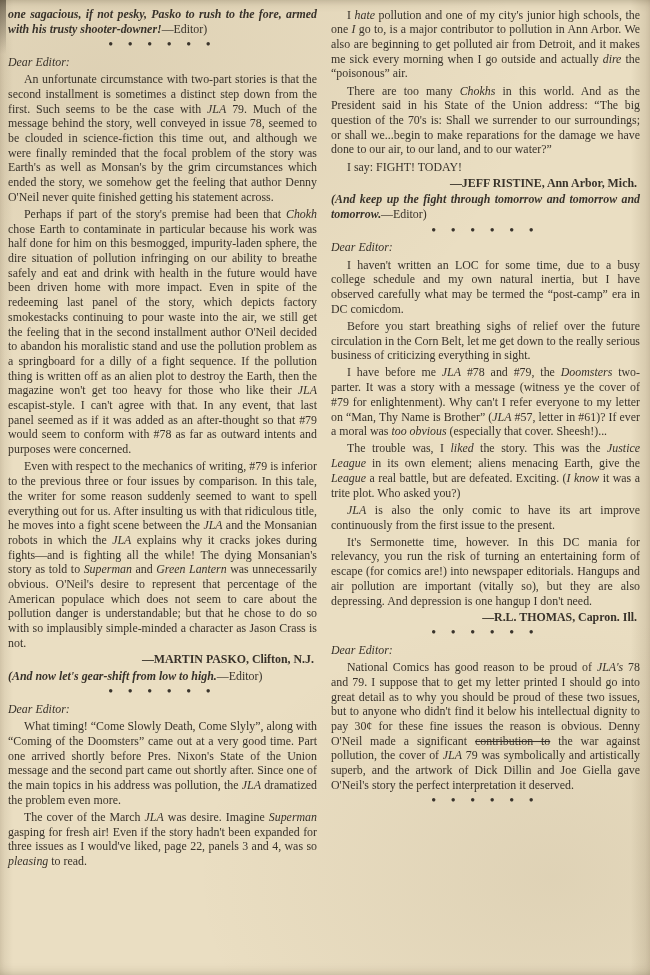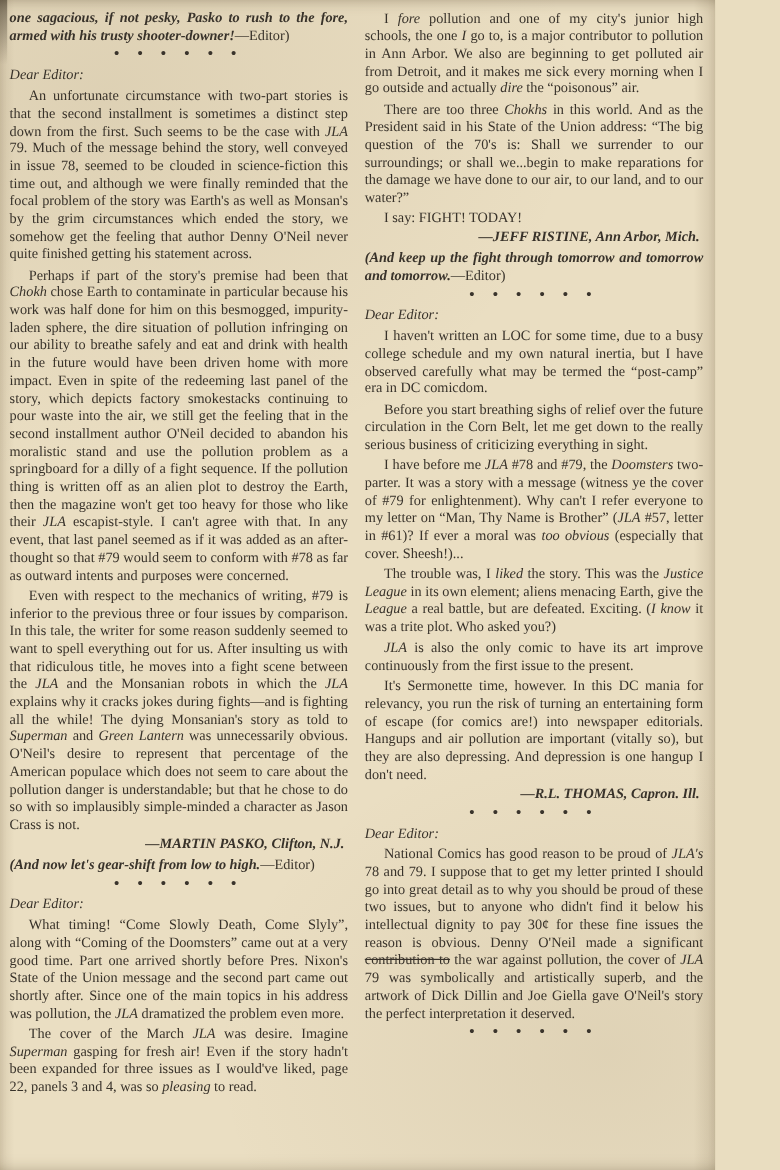--- a/index.html
+++ b/index.html
@@ -1,21 +1,21 @@
 <!DOCTYPE html>
 <html><head>
 <meta charset="utf-8">
 <style>
   html, body { margin: 0; padding: 0; }
   body {
     width: 650px; height: 975px; overflow: hidden;
     background: #e9ddc0;
   }
   .page {
-    position: relative; width: 596px; height: 975px; overflow: hidden;
+    position: relative; width: 650px; height: 975px; overflow: hidden;
     box-sizing: border-box;
     font-family: "Liberation Serif", "DejaVu Serif", serif;
     color: #38322a;
     font-size: 11.9px; line-height: 14.7px;
     background:
       radial-gradient(120% 60% at 15% 8%, rgba(112,92,58,0.10), rgba(0,0,0,0) 55%),
       radial-gradient(100% 50% at 85% 90%, rgba(112,92,58,0.09), rgba(0,0,0,0) 55%),
       linear-gradient(90deg, rgba(90,70,40,0.12), rgba(0,0,0,0) 2%, rgba(0,0,0,0) 97%, rgba(90,70,40,0.16)),
       #eadec2;
     box-shadow: inset 0 8px 12px -9px rgba(70,55,30,.45), inset 0 -8px 12px -9px rgba(70,55,30,.35);
@@ -25,21 +25,21 @@
     background: linear-gradient(180deg, rgba(40,32,20,.50), rgba(40,32,20,0));
     pointer-events: none;
   }
   .cols {
     display: flex; gap: 14px;
     padding: 5px 10px 0 8px; box-sizing: border-box;
   }
   .col { flex: 1 1 0; min-width: 0; }
   .blk.p    { text-align: justify; text-indent: 16px; margin: 2.5px 0 0; }
   .blk.note { font-style: italic; font-weight: bold; text-align: justify; margin: 2px 0 0; }
-  .blk.sig  { font-style: italic; font-weight: bold; text-align: right; padding-right: 3px; margin: 1.5px 0 0; }
+  .blk.sig  { font-weight: bold; text-align: right; padding-right: 3px; margin: 1.5px 0 0; }
   .blk.salute { font-style: italic; margin: 3.5px 0 0; }
   .blk.sep  { text-align: center; letter-spacing: 6px; font-size: 12.5px; line-height: 13px; margin: 2px 0 1px; font-weight: bold; color: #3a342c; }
   .rm { font-style: normal; font-weight: normal; }
   i { font-style: italic; }
   s { text-decoration: line-through; }
 </style>
 </head>
 <body>
 
 <div class="page">
@@ -53,22 +53,22 @@
         <div class="blk p"><span>Perhaps if part of the story's premise had been that </span><i>Chokh</i><span> chose Earth to contaminate in particular because his work was half done for him on this besmogged, impurity-laden sphere, the dire situation of pollution infringing on our ability to breathe safely and eat and drink with health in the future would have been driven home with more impact. Even in spite of the redeeming last panel of the story, which depicts factory smokestacks continuing to pour waste into the air, we still get the feeling that in the second installment author O'Neil decided to abandon his moralistic stand and use the pollution problem as a springboard for a dilly of a fight sequence. If the pollution thing is written off as an alien plot to destroy the Earth, then the magazine won't get too heavy for those who like their </span><i>JLA</i><span> escapist-style. I can't agree with that. In any event, that last panel seemed as if it was added as an after-thought so that #79 would seem to conform with #78 as far as outward intents and purposes were concerned.</span></div>
         <div class="blk p"><span>Even with respect to the mechanics of writing, #79 is inferior to the previous three or four issues by comparison. In this tale, the writer for some reason suddenly seemed to want to spell everything out for us. After insulting us with that ridiculous title, he moves into a fight scene between the </span><i>JLA</i><span> and the Monsanian robots in which the </span><i>JLA</i><span> explains why it cracks jokes during fights—and is fighting all the while! The dying Monsanian's story as told to </span><i>Superman</i><span> and </span><i>Green Lantern</i><span> was unnecessarily obvious. O'Neil's desire to represent that percentage of the American populace which does not seem to care about the pollution danger is understandable; but that he chose to do so with so implausibly simple-minded a character as Jason Crass is not.</span></div>
         <div class="blk sig"><span>—MARTIN PASKO, Clifton, N.J.</span></div>
         <div class="blk note"><span>(And now let's gear-shift from low to high.</span><span class="rm">—Editor)</span></div>
         <div class="blk sep">• • • • • •</div>
         <div class="blk salute">Dear Editor:</div>
         <div class="blk p"><span>What timing! “Come Slowly Death, Come Slyly”, along with “Coming of the Doomsters” came out at a very good time. Part one arrived shortly before Pres. Nixon's State of the Union message and the second part came out shortly after. Since one of the main topics in his address was pollution, the </span><i>JLA</i><span> dramatized the problem even more.</span></div>
         <div class="blk p"><span>The cover of the March </span><i>JLA</i><span> was desire. Imagine </span><i>Superman</i><span> gasping for fresh air! Even if the story hadn't been expanded for three issues as I would've liked, page 22, panels 3 and 4, was so </span><i>pleasing</i><span> to read.</span></div>
       </div>
     <div class="col" id="col-right">
-        <div class="blk p"><span>I </span><i>fore</i><span> pollution and one of my city's junior high schools, the one </span><i>I</i><span> go to, is a major contributor to pollution in Ann Arbor. We also are beginning to get polluted air from Detroit, and it makes me sick every morning when I go outside and actually </span><i>dire</i><span> the “poisonous” air.</span></div>
-        <div class="blk p"><span>There are too three </span><i>Chokhs</i><span> in this world. And as the President said in his State of the Union address: “The big question of the 70's is: Shall we surrender to our surroundings; or shall we...begin to make reparations for the damage we have done to our air, to our land, and to our water?”</span></div>
+        <div class="blk p"><span>I </span><i>hate</i><span> pollution and one of my city's junior high schools, the one </span><i>I</i><span> go to, is a major contributor to pollution in Ann Arbor. We also are beginning to get polluted air from Detroit, and it makes me sick every morning when I go outside and actually </span><i>dire</i><span> the “poisonous” air.</span></div>
+        <div class="blk p"><span>There are too many </span><i>Chokhs</i><span> in this world. And as the President said in his State of the Union address: “The big question of the 70's is: Shall we surrender to our surroundings; or shall we...begin to make reparations for the damage we have done to our air, to our land, and to our water?”</span></div>
         <div class="blk p"><span>I say: FIGHT! TODAY!</span></div>
         <div class="blk sig"><span>—JEFF RISTINE, Ann Arbor, Mich.</span></div>
         <div class="blk note"><span>(And keep up the fight through tomorrow and tomorrow and tomorrow.</span><span class="rm">—Editor)</span></div>
         <div class="blk sep">• • • • • •</div>
         <div class="blk salute">Dear Editor:</div>
         <div class="blk p"><span>I haven't written an LOC for some time, due to a busy college schedule and my own natural inertia, but I have observed carefully what may be termed the “post-camp” era in DC comicdom.</span></div>
         <div class="blk p"><span>Before you start breathing sighs of relief over the future circulation in the Corn Belt, let me get down to the really serious business of criticizing everything in sight.</span></div>
         <div class="blk p"><span>I have before me </span><i>JLA</i><span> #78 and #79, the </span><i>Doomsters</i><span> two-parter. It was a story with a message (witness ye the cover of #79 for enlightenment). Why can't I refer everyone to my letter on “Man, Thy Name is Brother” (</span><i>JLA</i><span> #57, letter in #61)? If ever a moral was </span><i>too obvious</i><span> (especially that cover. Sheesh!)...</span></div>
         <div class="blk p"><span>The trouble was, I </span><i>liked</i><span> the story. This was the </span><i>Justice League</i><span> in its own element; aliens menacing Earth, give the </span><i>League</i><span> a real battle, but are defeated. Exciting. (</span><i>I know</i><span> it was a trite plot. Who asked you?)</span></div>
         <div class="blk p"><i>JLA</i><span> is also the only comic to have its art improve continuously from the first issue to the present.</span></div>

